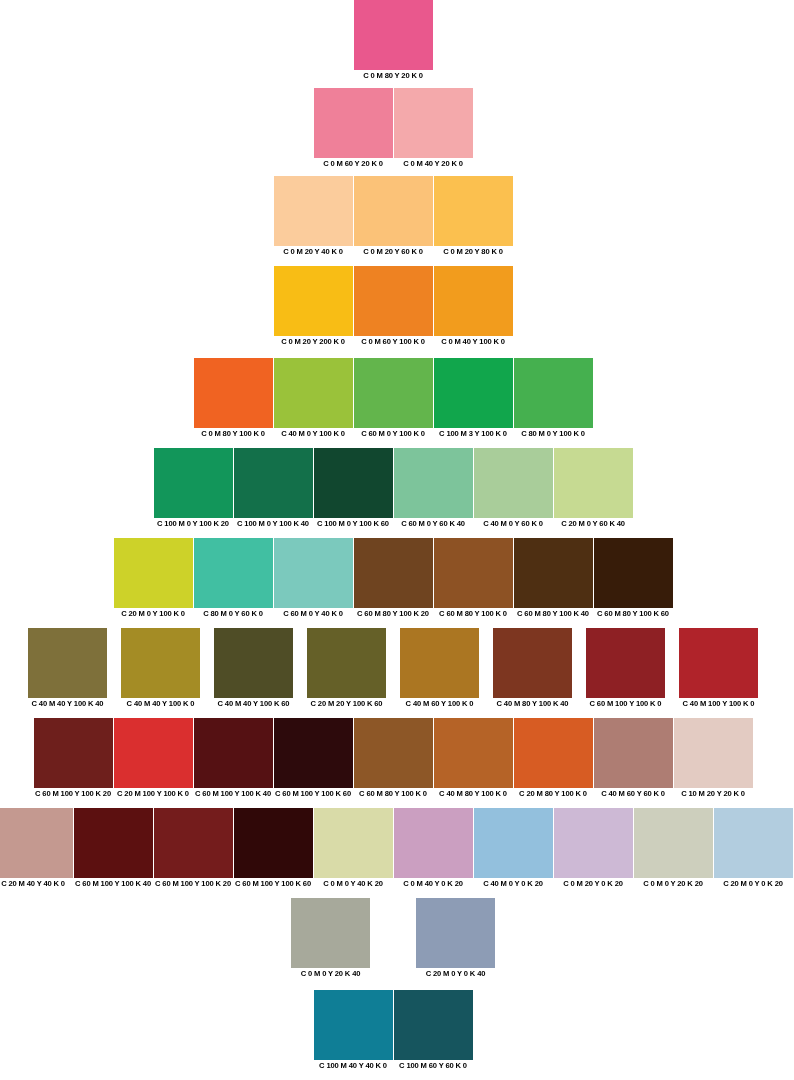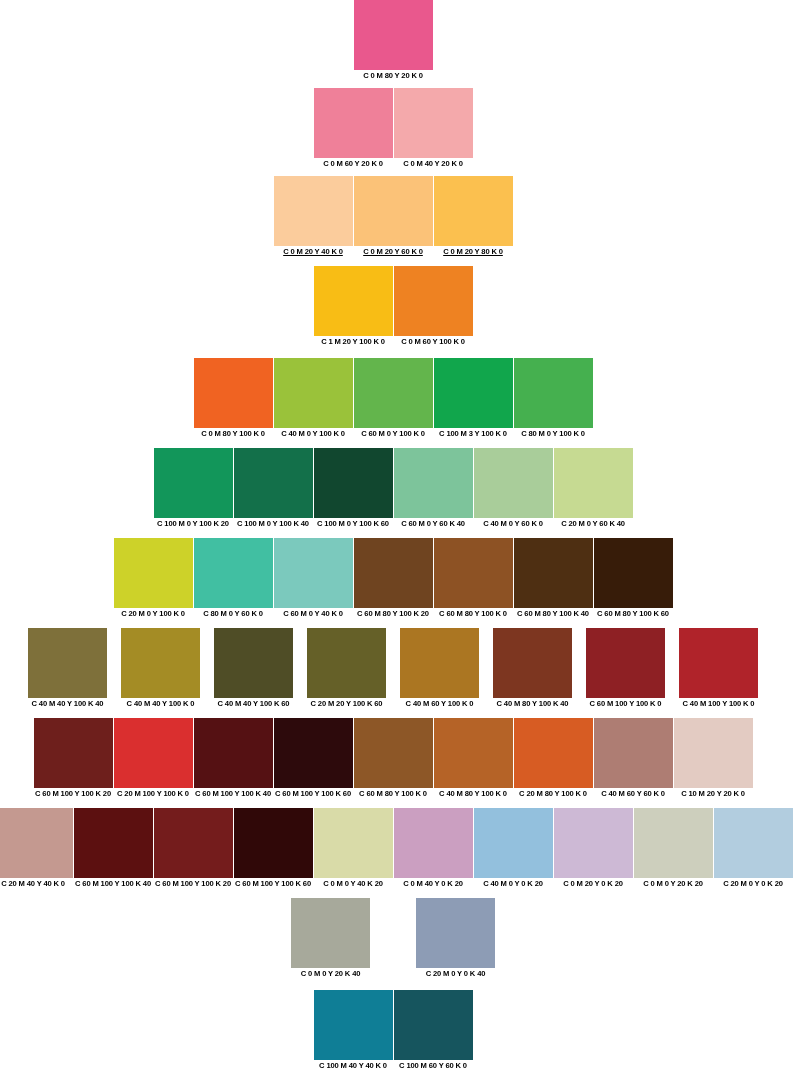--- a/index.html
+++ b/index.html
@@ -67,42 +67,46 @@
     <div class="swatch-row" style="top: 88px;">
       <div class="swatch-cell">
         <div class="swatch-chip" style="width: 79px; height: 70px; background: rgb(239, 128, 153);"></div>
         <div class="swatch-label">C 0 M 60 Y 20 K 0</div>
       </div>
       <div class="swatch-cell">
         <div class="swatch-chip" style="width: 79px; height: 70px; background: rgb(244, 169, 171);"></div>
         <div class="swatch-label">C 0 M 40 Y 20 K 0</div>
       </div>
     </div>
-    <div class="swatch-row" style="top: 176px; text-decoration: underline;">
+    <div class="swatch-row" style="top: 176px;">
       <div class="swatch-cell">
         <div class="swatch-chip" style="width: 79px; height: 70px; background: rgb(251, 204, 156);"></div>
         <div class="swatch-label">C 0 M 20 Y 40 K 0</div>
       </div>
       <div class="swatch-cell">
         <div class="swatch-chip" style="width: 79px; height: 70px; background: rgb(251, 194, 120);"></div>
         <div class="swatch-label">C 0 M 20 Y 60 K 0</div>
       </div>
       <div class="swatch-cell">
         <div class="swatch-chip" style="width: 79px; height: 70px; background: rgb(251, 192, 79);"></div>
         <div class="swatch-label">C 0 M 20 Y 80 K 0</div>
       </div>
     </div>
     <div class="swatch-row" style="top: 266px;">
       <div class="swatch-cell">
         <div class="swatch-chip" style="width: 79px; height: 70px; background: rgb(248, 189, 21);"></div>
-        <div class="swatch-label">C 1 M 20 Y 100 K 0</div>
+        <div class="swatch-label">C 0 M 20 Y 200 K 0</div>
       </div>
       <div class="swatch-cell">
         <div class="swatch-chip" style="width: 79px; height: 70px; background: rgb(238, 130, 34);"></div>
         <div class="swatch-label">C 0 M 60 Y 100 K 0</div>
+      </div>
+      <div class="swatch-cell">
+        <div class="swatch-chip" style="width: 79px; height: 70px; background: rgb(242, 156, 29);"></div>
+        <div class="swatch-label">C 0 M 40 Y 100 K 0</div>
       </div>
     </div>
     <div class="swatch-row" style="top: 358px;">
       <div class="swatch-cell">
         <div class="swatch-chip" style="width: 79px; height: 70px; background: rgb(240, 99, 34);"></div>
         <div class="swatch-label">C 0 M 80 Y 100 K 0</div>
       </div>
       <div class="swatch-cell">
         <div class="swatch-chip" style="width: 79px; height: 70px; background: rgb(154, 194, 58);"></div>
         <div class="swatch-label">C 40 M 0 Y 100 K 0</div>

